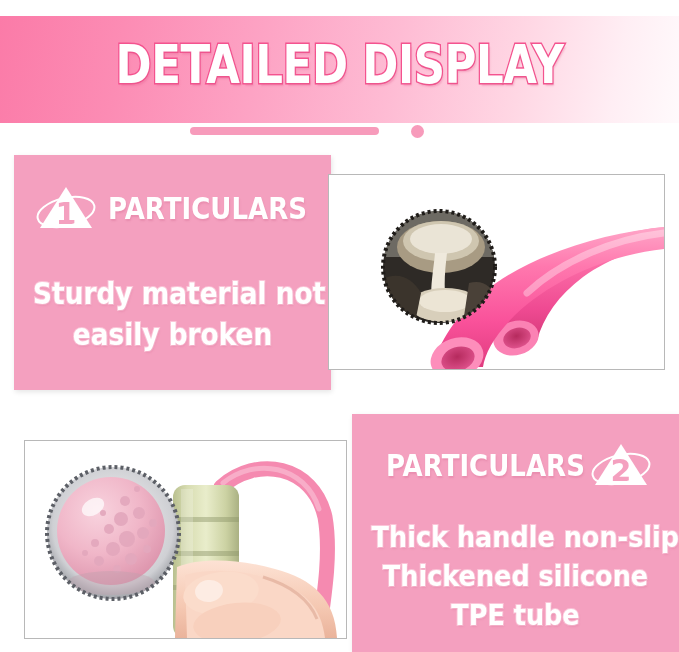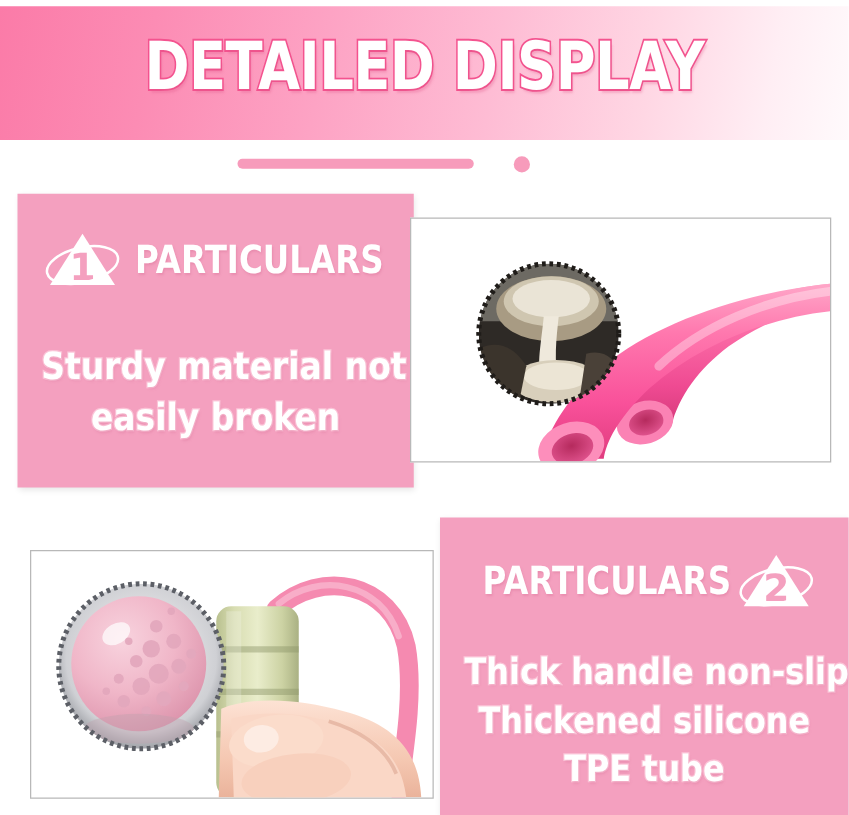--- a/index.html
+++ b/index.html
@@ -12,21 +12,21 @@
     background: #ffffff;
     font-family: "Liberation Sans", sans-serif;
     overflow: hidden;
     position: relative;
   }
 
   
   .header {
     position: absolute;
     left: 0;
-    top: 5px;
+    top: 16px;
     width: 679px;
     height: 107px;
     background: linear-gradient(100deg,
         #fb7ba8 0%,
         #fc8cb4 18%,
         #fda3c4 38%,
         #febcd4 58%,
         #ffd7e4 76%,
         #ffeef4 90%,
         #fffafc 100%);

